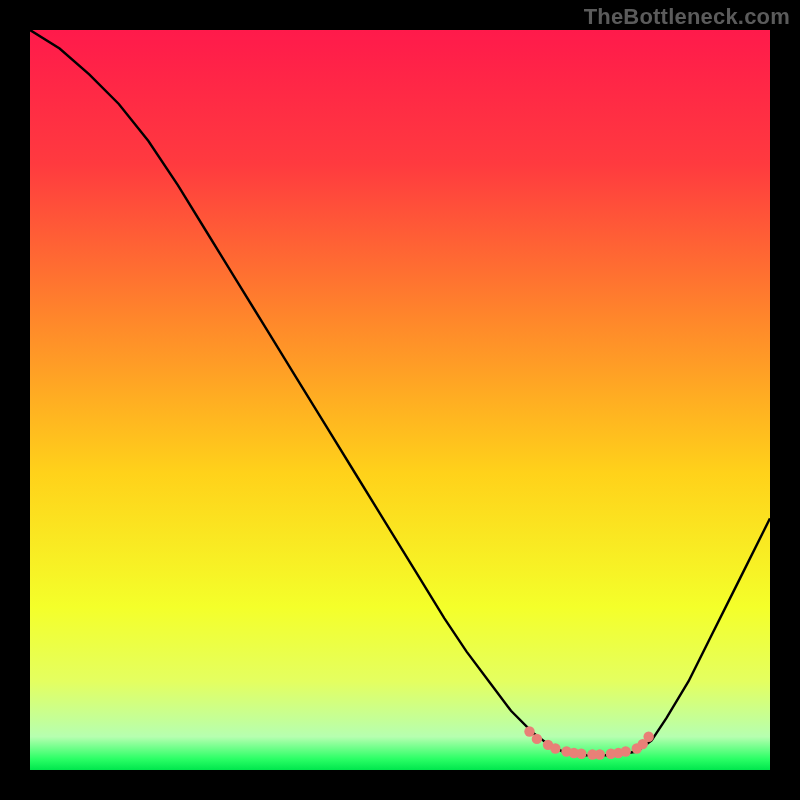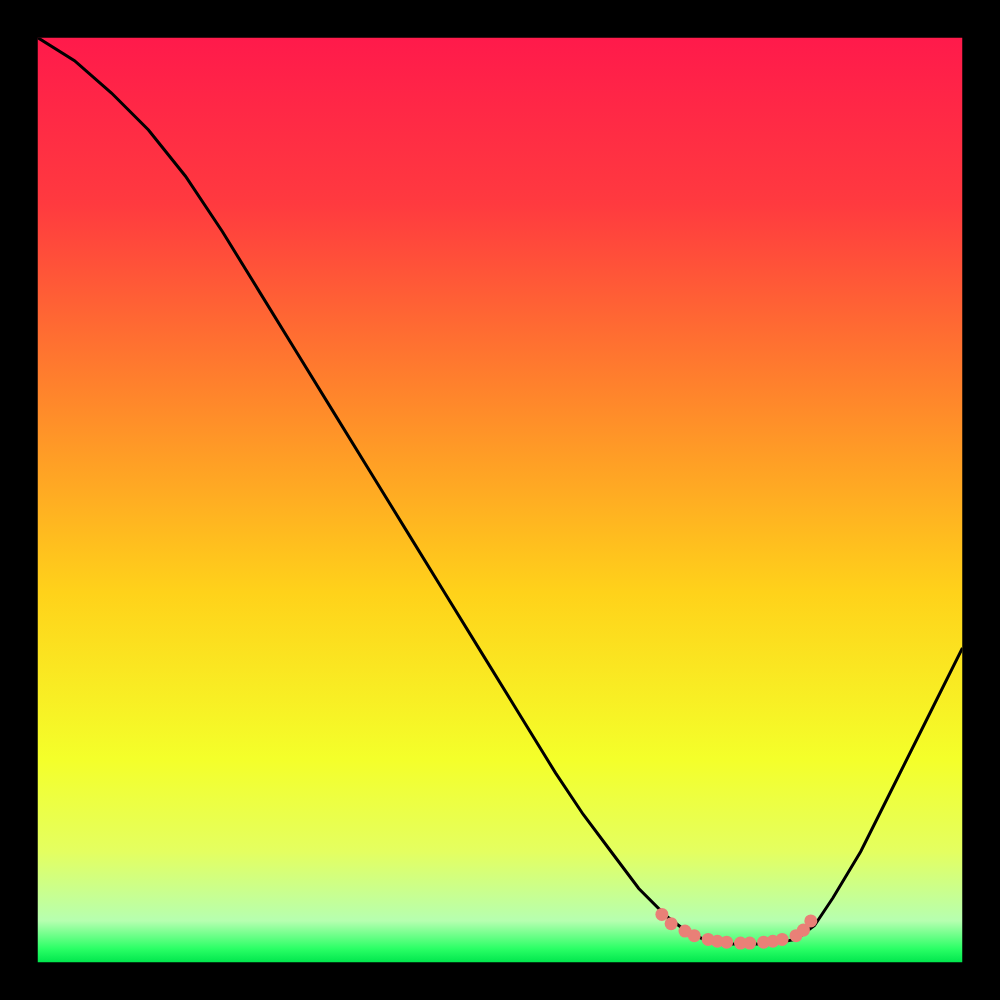--- a/index.html
+++ b/index.html
@@ -32,20 +32,21 @@
     top: 30px;
     width: 740px;
     height: 740px;
   }
   svg { display: block; }
 </style>
 </head>
 <body>
 
 <div class="stage">
+  <div class="attribution">TheBottleneck.com</div>
 
   <div class="plot">
     <svg id="chart-svg" width="740" height="740" viewBox="0 0 740 740">
       <defs>
         <linearGradient id="bg-grad" x1="0" y1="0" x2="0" y2="1">
             <stop offset="0.00%" stop-color="#ff1a4b"></stop>
             <stop offset="18.00%" stop-color="#ff3a3f"></stop>
             <stop offset="40.00%" stop-color="#ff8a2a"></stop>
             <stop offset="60.00%" stop-color="#ffd21a"></stop>
             <stop offset="78.00%" stop-color="#f4ff2a"></stop>

